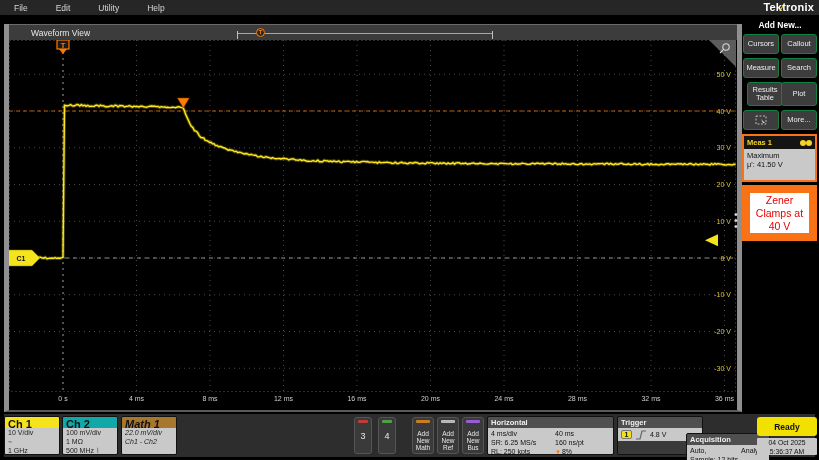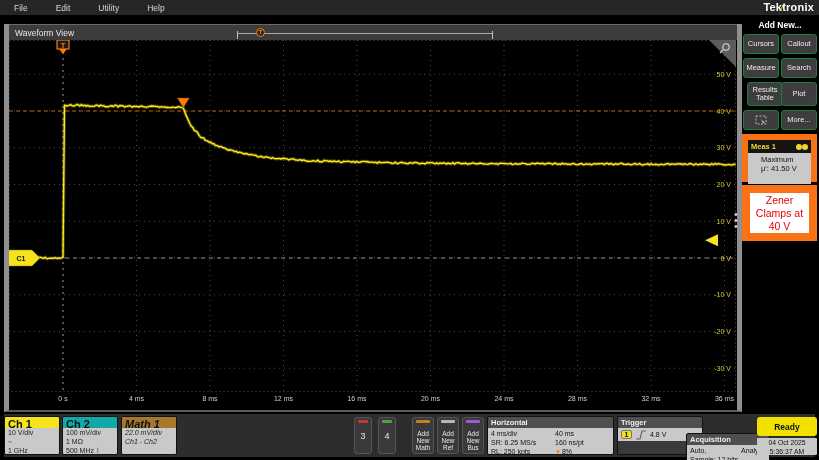--- a/index.html
+++ b/index.html
@@ -13,48 +13,48 @@
              font-size:8.5px; color:#d6d6d6; border-bottom:1px solid #000; }
   .menubar .mitem { cursor:default; }
   .logo { position:absolute; right:5px; top:1px; font-size:11px; font-weight:bold; color:#fff; letter-spacing:.2px; }
   .logo .tek-slash { color:#f5d81c; font-weight:bold; margin:0 -1px; }
 
   
   .wave-panel { position:absolute; left:4px; top:24px; width:738px; height:388px;
                 background:#161616; border-left:5px solid #8f8f8f; border-right:5px solid #8f8f8f;
                 border-bottom:2px solid #5a5a5a; }
   .tabbar { position:relative; height:16px; background:#3c3c3c; border-top:1px solid #6a6a6a;
-            display:flex; align-items:center; font-size:8.5px; color:#e8e8e8; padding-left:6px; }
+            display:flex; align-items:center; font-size:8.5px; color:#e8e8e8; padding-left:22px; }
   .minimap { position:absolute; left:228px; top:6px; width:256px; height:8px;
              border-left:1px solid #c0c0c0; border-right:1px solid #c0c0c0; }
   .minimap .track { position:absolute; left:0; right:0; top:2px; height:1px; background:#a8a8a8; }
   .minimap .tmark { position:absolute; left:18px; top:-3px; width:9px; height:9px; border-radius:50%;
                     background:#2a2a2a; border:1.5px solid #ff7a00; color:#ff7a00;
                     font-size:6px; font-weight:bold; text-align:center; line-height:6px; }
   .gratwrap { position:relative; background:#000; }
   svg text { font-family:"Liberation Sans", sans-serif; }
   .splitter { position:absolute; left:733px; top:211px; width:6px; height:20px; color:#cfcfcf;
               font-size:11px; line-height:6px; letter-spacing:0; text-align:center; }
 
   
   .sidebar { position:absolute; left:742px; top:16px; width:77px; height:398px; background:#000; }
   .addnew-header { position:absolute; left:0; top:4px; width:76px; text-align:center;
                    color:#fff; font-weight:bold; font-size:8.5px; }
   .sbtn { position:absolute; background:#3d3d3d; border:1px solid #15803d; border-radius:3px;
           color:#ececec; font-size:7.5px; display:flex; align-items:center; justify-content:center;
           text-align:center; line-height:8px; cursor:pointer; }
-  .meas-wrap { position:absolute; left:0px; top:118px; width:75px; height:48px; border:6px solid #f97316; }
+  .meas-wrap { position:absolute; left:0px; top:118px; width:75px; height:48px; border:2px solid #f97316; }
   .meas-badge { width:100%; height:100%; }
   .meas-head { height:13px; background:#141414; display:flex; align-items:center; justify-content:space-between;
                padding:0 3px; }
   .meas-title { color:#f5d327; font-size:7.5px; font-weight:bold; }
   .meas-toggle { width:12px; height:6px; position:relative; }
   .meas-toggle i { position:absolute; top:0; width:6px; height:6px; border-radius:50%; background:#f5d327; }
   .meas-toggle i:first-child { left:0; } .meas-toggle i:last-child { left:6px; }
-  .meas-body { height:31px; background:#c9c9c9; color:#111; font-size:7.5px; padding:2px 13px; line-height:9px; }
+  .meas-body { height:31px; background:#c9c9c9; color:#111; font-size:7.5px; padding:2px 3px; line-height:9px; }
   .callout { position:absolute; left:0px; top:169px; width:75px; height:56px; background:#fff;
              border:8px solid #f97316; color:#e80000; font-size:10.5px; font-weight:500;
              display:flex; flex-direction:column; align-items:center; justify-content:center; line-height:13px; }
 
   
   .bottombar { position:absolute; left:4px; top:414px; width:811px; height:43px; background:#2d2d2d; }
   .badge { position:absolute; top:2px; width:56px; height:39px; border:1px solid #111; border-radius:2px; overflow:hidden; }
   .badge .bhead { height:11px; font-size:11px; font-weight:bold; color:#111; padding:1px 3px 0; }
   .badge .bbody { height:28px; background:#c9c9c9; color:#222; font-size:7px; line-height:9px; padding:0 3px; }
   .bhead.yellow { background:#f5e31c; }

